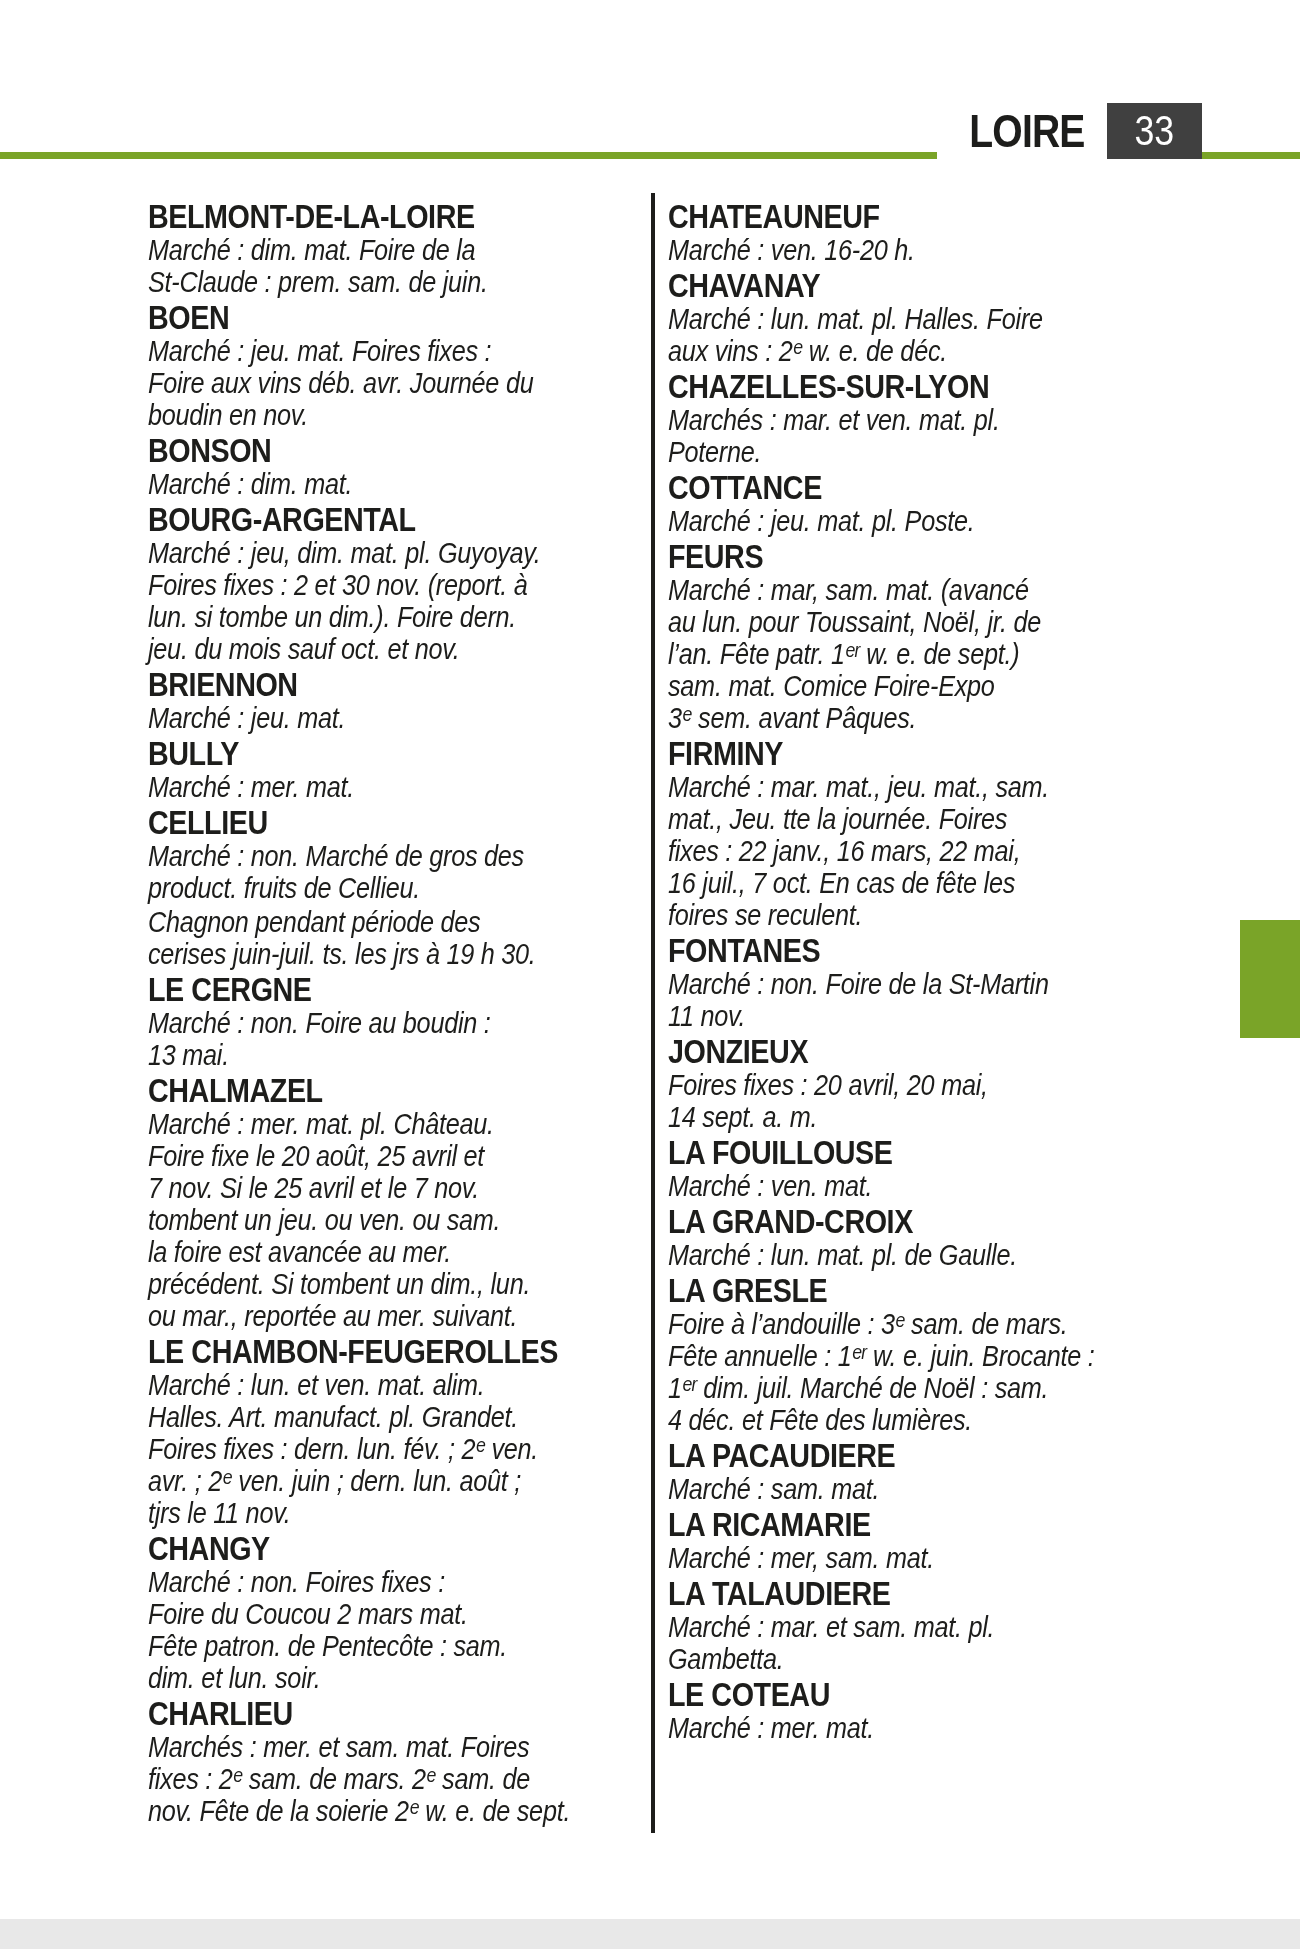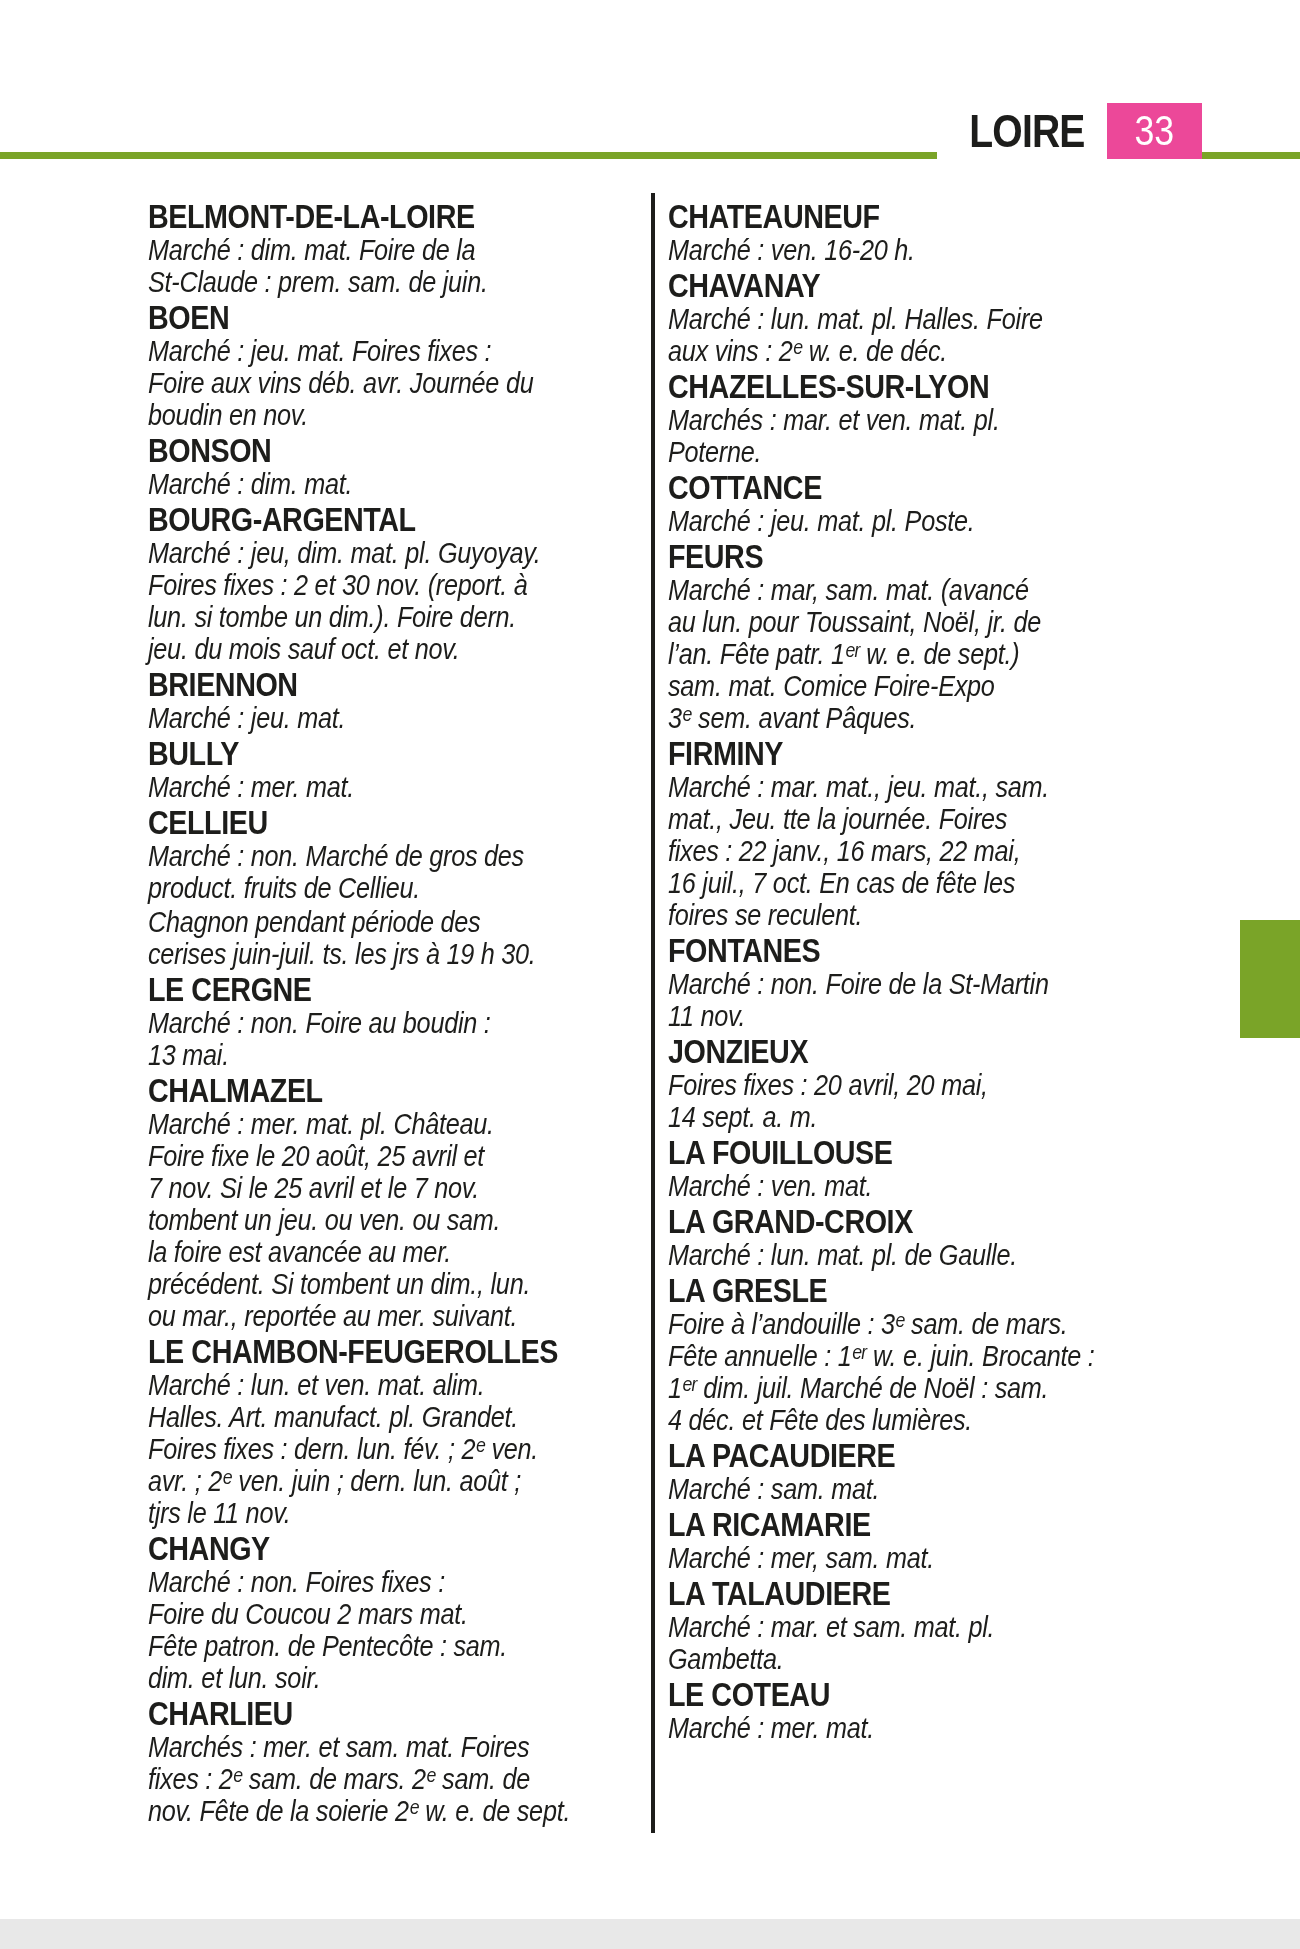--- a/index.html
+++ b/index.html
@@ -13,21 +13,21 @@
     position:absolute; top:108px; right:215px;
     font-size:46px; font-weight:700; letter-spacing:-1px; line-height:46px;
     transform:scaleX(0.85); transform-origin:100% 50%;
     white-space:nowrap;
   }
   .rule { position:absolute; top:152px; height:7px; background:#7aa428; }
   .rule.left-seg { left:0; width:937px; }
   .rule.right-seg { left:1107px; width:193px; }
   .page-number-box {
     position:absolute; left:1107px; top:103px; width:95px; height:56px;
-    background:#ec4899; color:#ffffff;
+    background:#404040; color:#ffffff;
     display:flex; align-items:center; justify-content:center;
     font-size:42px; line-height:1; transform-origin:50% 50%;
   }
   .page-number-box span{ transform:scaleX(0.85); display:inline-block; }
   
   .column-divider {
     position:absolute; left:651px; top:193px; width:4px; height:1640px;
     background:#1d1d1b;
   }
   

